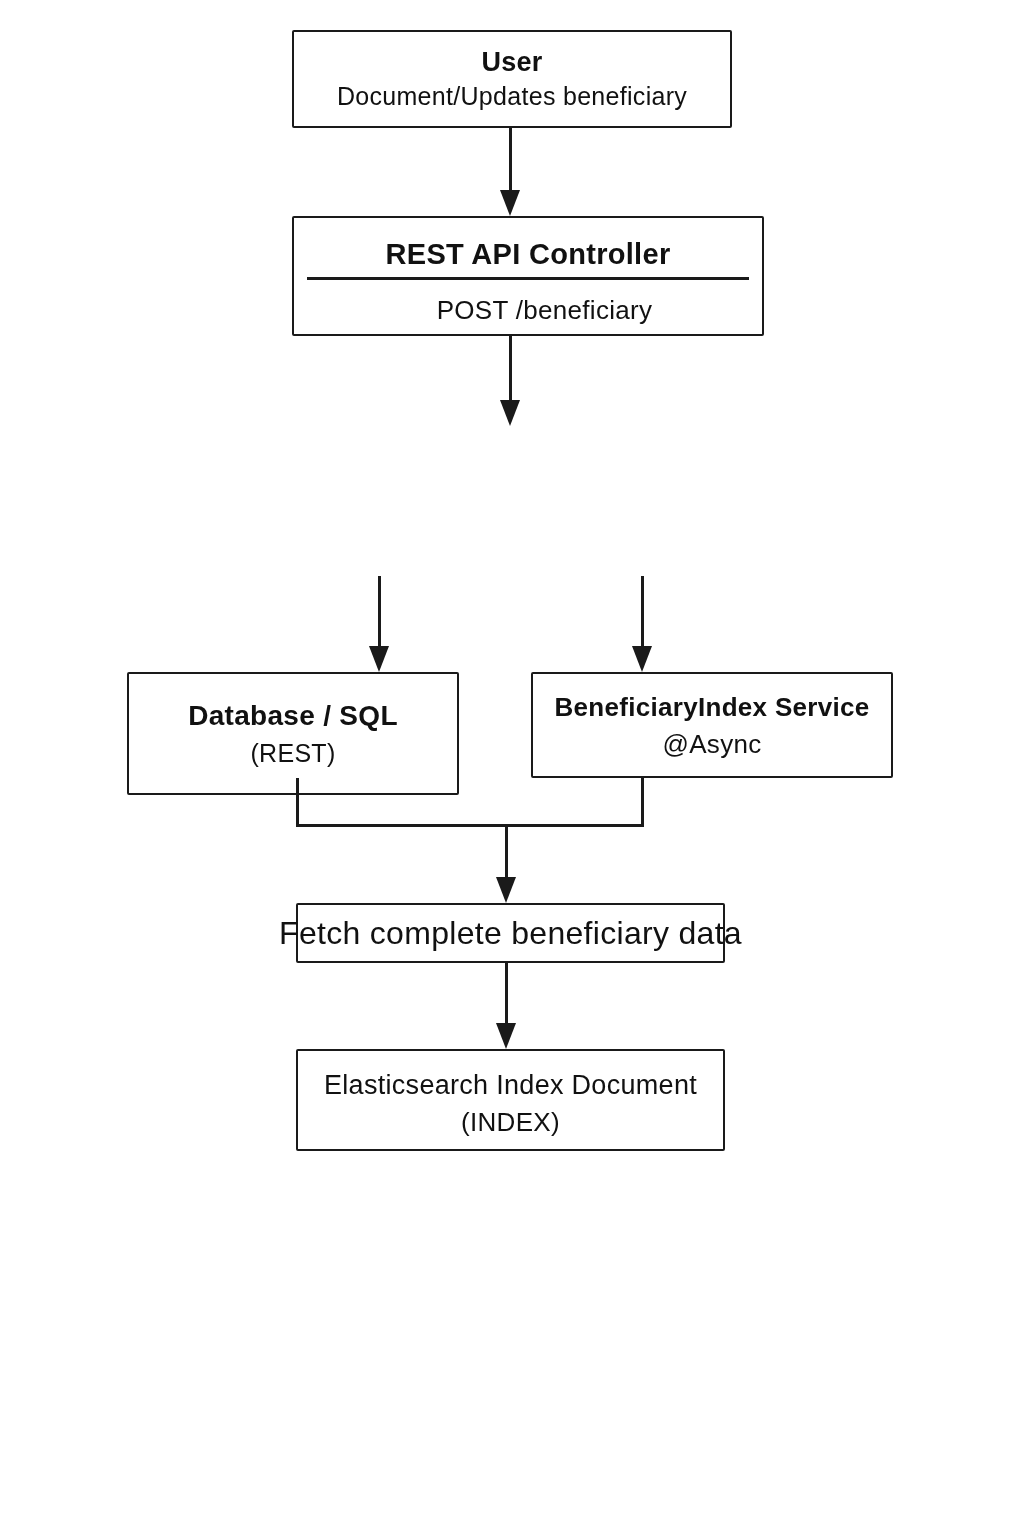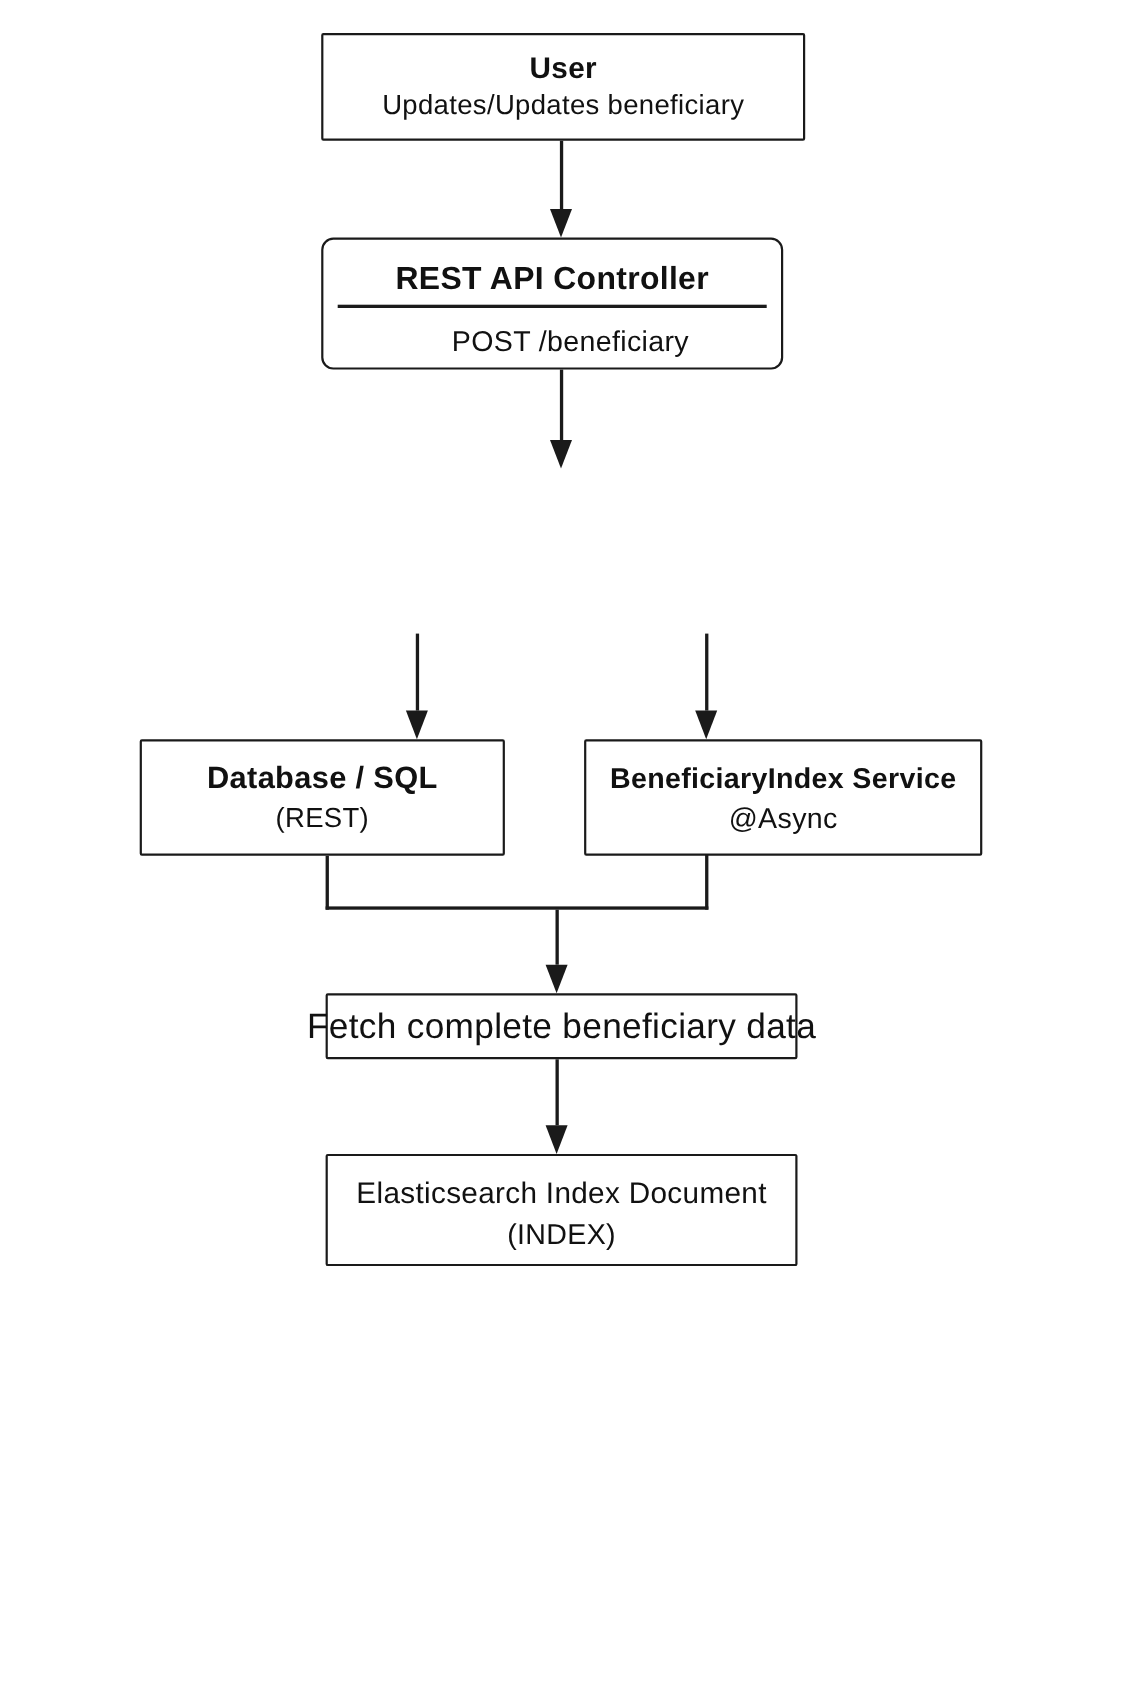--- a/index.html
+++ b/index.html
@@ -38,32 +38,32 @@
   .subtitle {
     font-weight: 400;
     letter-spacing: 0.3px;
     white-space: nowrap;
   }
   
   #node-user { left: 292px; top: 30px; width: 440px; height: 98px; }
   #node-user .title { font-size: 27px; line-height: 34px; }
   #node-user .subtitle { font-size: 25px; line-height: 34px; }
   
-  #node-rest { left: 292px; top: 216px; width: 420px; height: 120px; border-radius: 11px; }
+  #node-rest { left: 292px; top: 216px; width: 472px; height: 120px; }
   #node-rest .title { position: absolute; left: 0; right: 0; top: 16px; font-size: 29px; line-height: 40px; text-align: center; }
   #node-rest .divider { position: absolute; left: 13px; right: 13px; top: 59px; height: 3px; background: #1a1a1a; }
   #node-rest .subtitle { position: absolute; left: 0; right: 0; top: 74px; font-size: 26px; line-height: 36px; text-align: center; padding-left: 33px; }
   
   #node-service { left: 292px; top: 426px; width: 440px; height: 150px; }
   #node-service .title { position: absolute; left: 0; right: 0; top: 12px; font-size: 28px; line-height: 40px; text-align: center; }
   #node-service .divider { position: absolute; left: 13px; right: 13px; top: 58px; height: 3px; background: #1a1a1a; }
   #node-service .list { position: absolute; left: 58px; right: 10px; top: 72px; text-align: left; }
   #node-service .list-item { font-size: 25px; line-height: 34px; font-weight: 400; letter-spacing: 0.3px; white-space: nowrap; }
   
-  #node-database { left: 127px; top: 672px; width: 332px; height: 106px; }
+  #node-database { left: 127px; top: 672px; width: 332px; height: 123px; }
   #node-database .title { font-size: 28px; line-height: 38px; }
   #node-database .subtitle { font-size: 25px; line-height: 36px; }
   
   #node-indexsvc { left: 531px; top: 672px; width: 362px; height: 106px; }
   #node-indexsvc .title { font-size: 26px; line-height: 38px; }
   #node-indexsvc .subtitle { font-size: 26px; line-height: 36px; }
   
   #node-fetch { left: 296px; top: 903px; width: 429px; height: 60px; }
   #node-fetch .subtitle { font-size: 32px; line-height: 34px; }
   
@@ -105,21 +105,21 @@
   #c5-stem { left: 505px; top: 963px; height: 60px; }
   #c5-head { left: 496px; top: 1023px; }
 </style>
 </head>
 <body>
 
 <div class="canvas">
 
   <div class="node node-center" id="node-user">
     <div class="title">User</div>
-    <div class="subtitle">Updates/Updates beneficiary</div>
+    <div class="subtitle">Document/Updates beneficiary</div>
   </div>
 
   <div class="stem" id="c1-stem"></div>
   <div class="arrowhead" id="c1-head"></div>
 
   <div class="node" id="node-rest">
     <div class="title">REST API Controller</div>
     <div class="divider"></div>
     <div class="subtitle">POST /beneficiary</div>
   </div>

